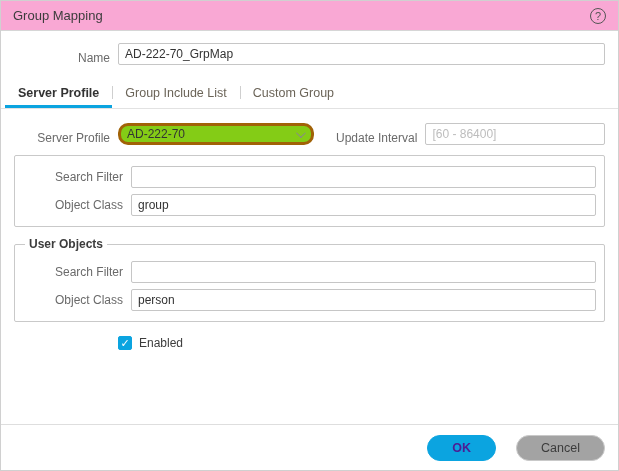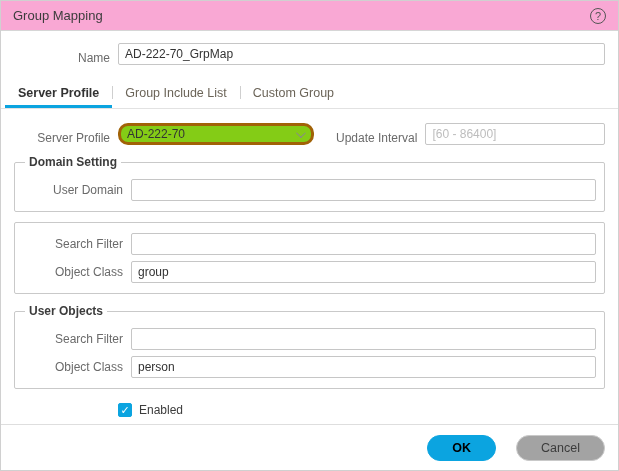--- a/index.html
+++ b/index.html
@@ -181,21 +181,21 @@
     font-family: "Liberation Sans", sans-serif;
     font-size: 12.5px;
     height: 26px;
     padding: 0 24px;
     border-radius: 13px;
     cursor: pointer;
   }
   .btn-ok {
     background: #0ba4e0;
     border: 1px solid #0ba4e0;
-    color: #000000;
+    color: #4c1d95;
     font-weight: bold;
   }
   .btn-cancel {
     background: #a3a3a3;
     border: 1px solid #c9c9c9;
     color: #3c3c3c;
   }
 </style>
 </head>
 <body>
@@ -224,27 +224,20 @@
     <div class="row profile-row">
       <span class="lbl">Server Profile</span>
       <div class="select">
         <span class="sel-val">AD-222-70</span>
         <span class="chevron"></span>
       </div>
       <span class="interval-lbl">Update Interval</span>
       <input class="txt grow" type="text" placeholder="[60 - 86400]" style="">
     </div>
 
-    <fieldset>
-      <legend>Domain Setting</legend>
-      <div class="frow">
-        <span class="flbl">User Domain</span>
-        <input class="txt grow" type="text" value="" style="">
-      </div>
-    </fieldset>
 
     <fieldset>
       <div class="frow">
         <span class="flbl">Search Filter</span>
         <input class="txt grow" type="text" value="" style="">
       </div>
       <div class="frow">
         <span class="flbl">Object Class</span>
         <input class="txt grow" type="text" value="group" style="">
       </div>

